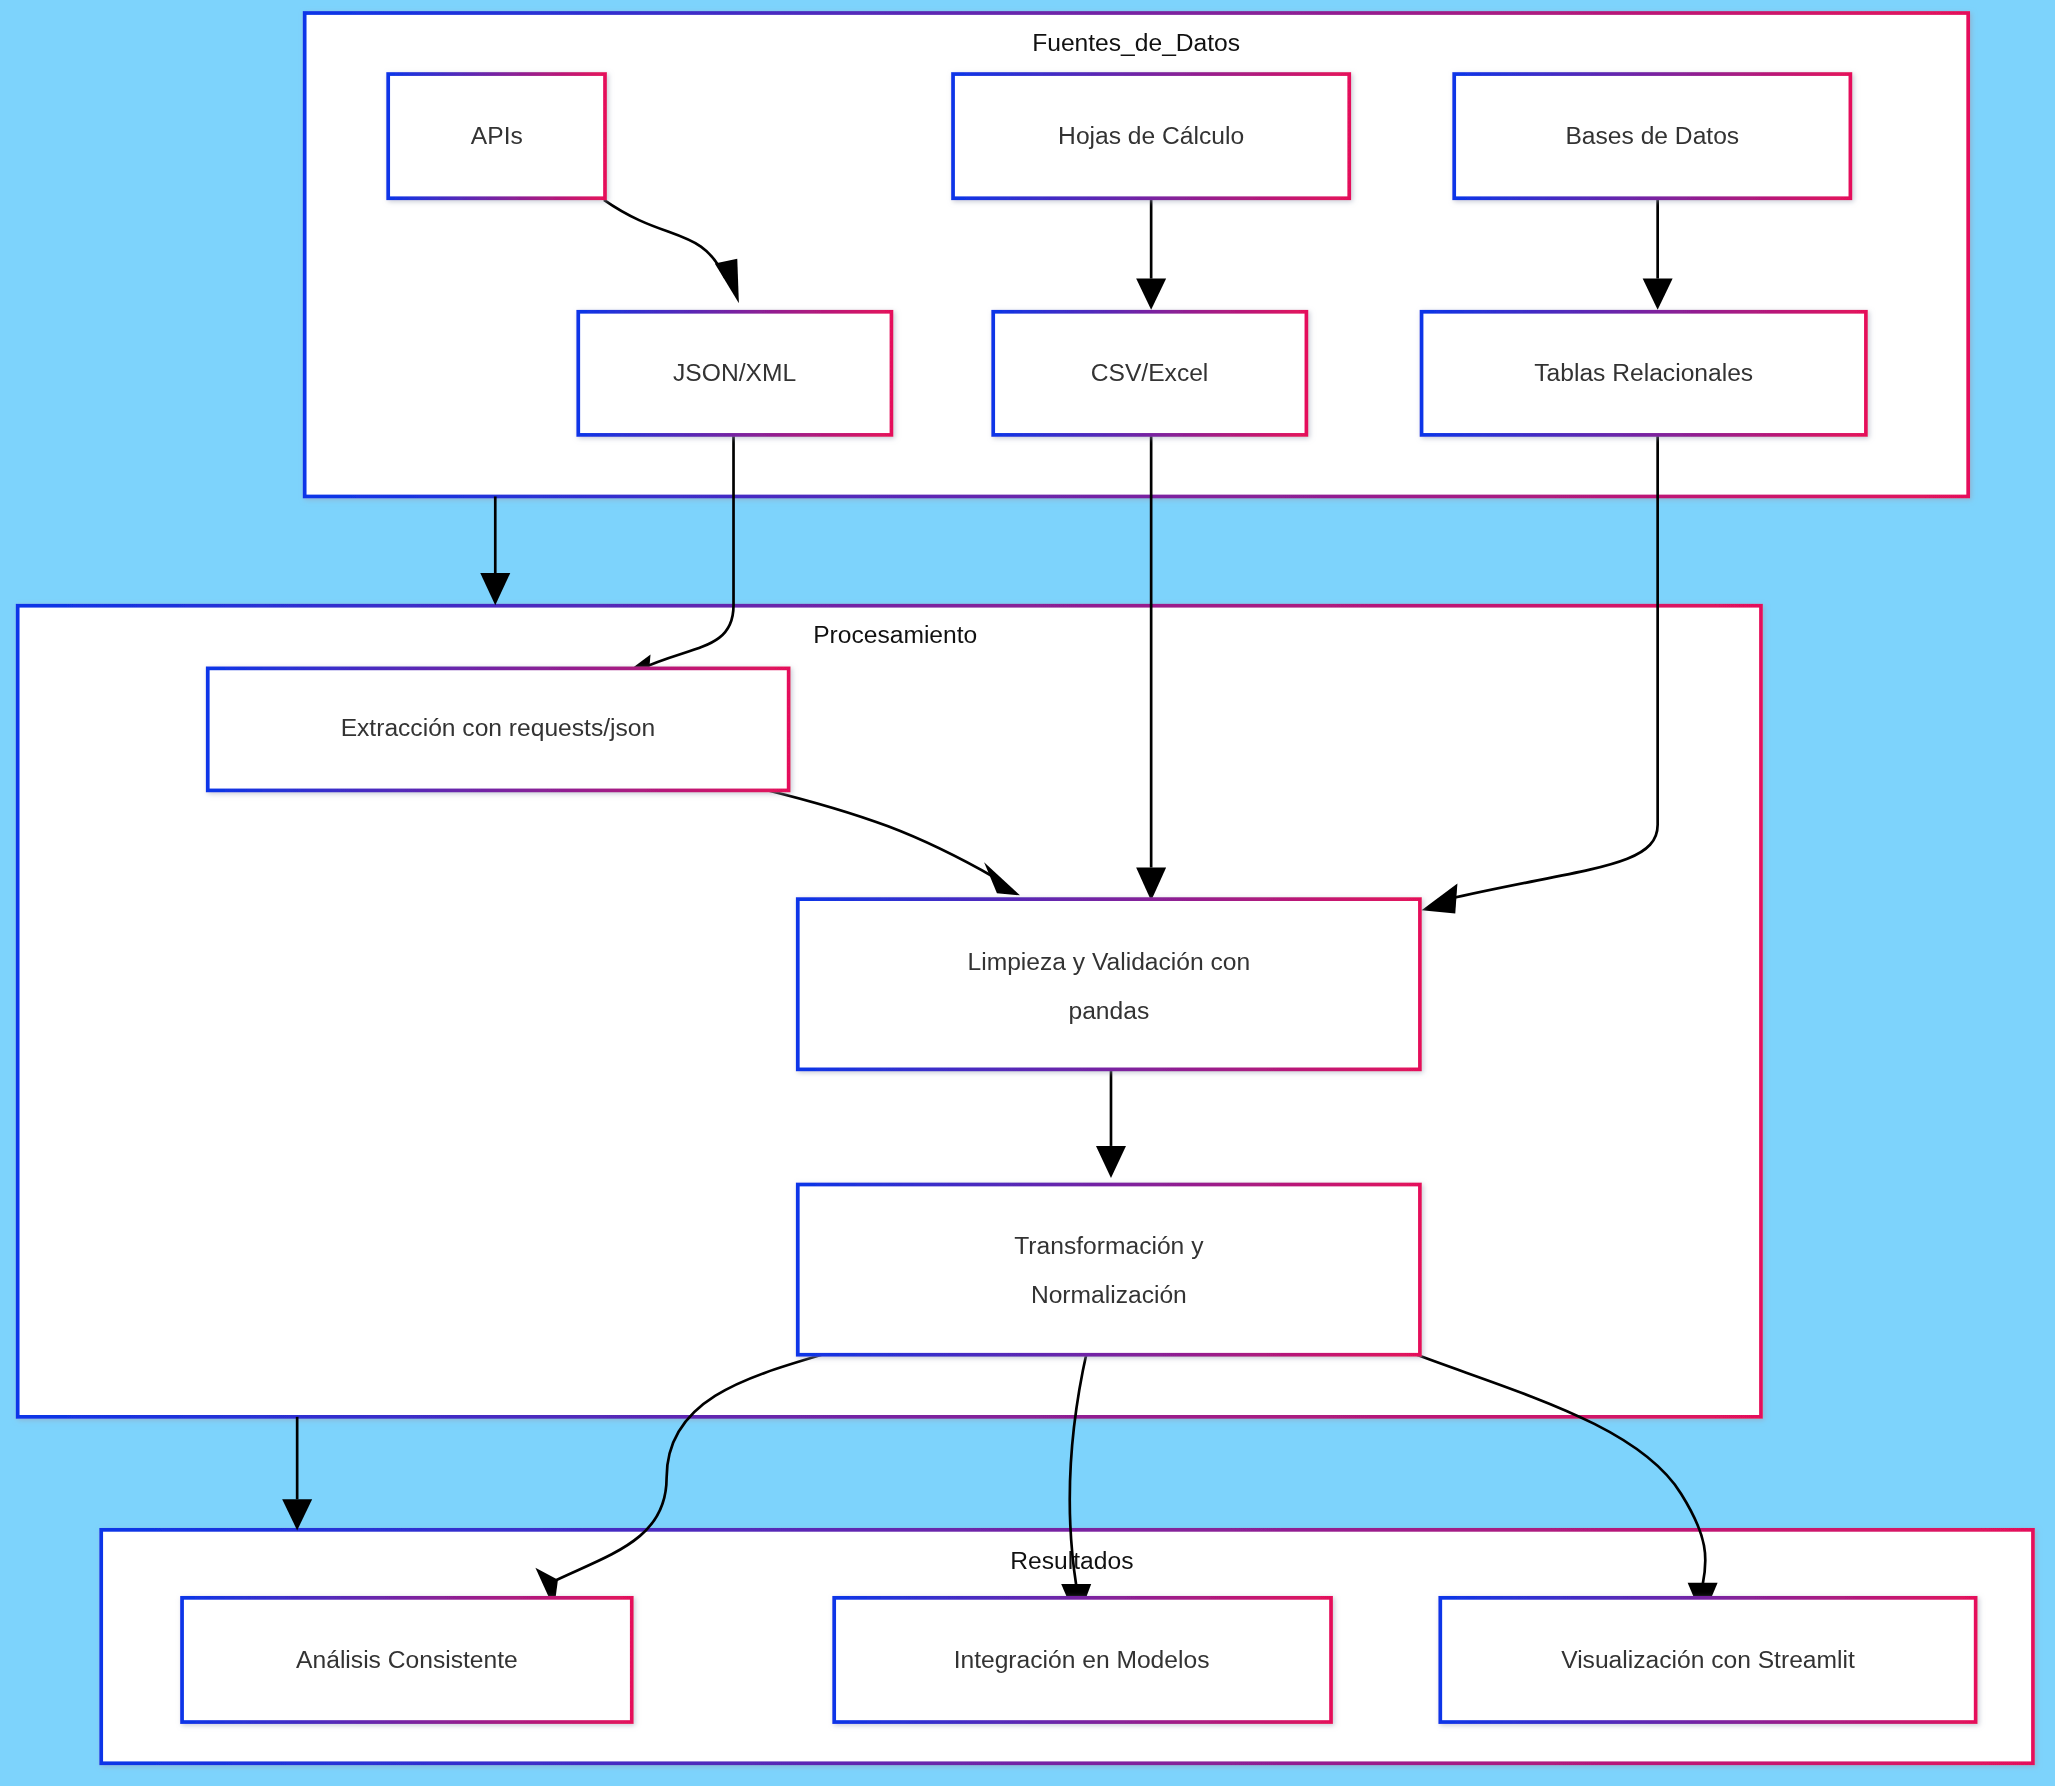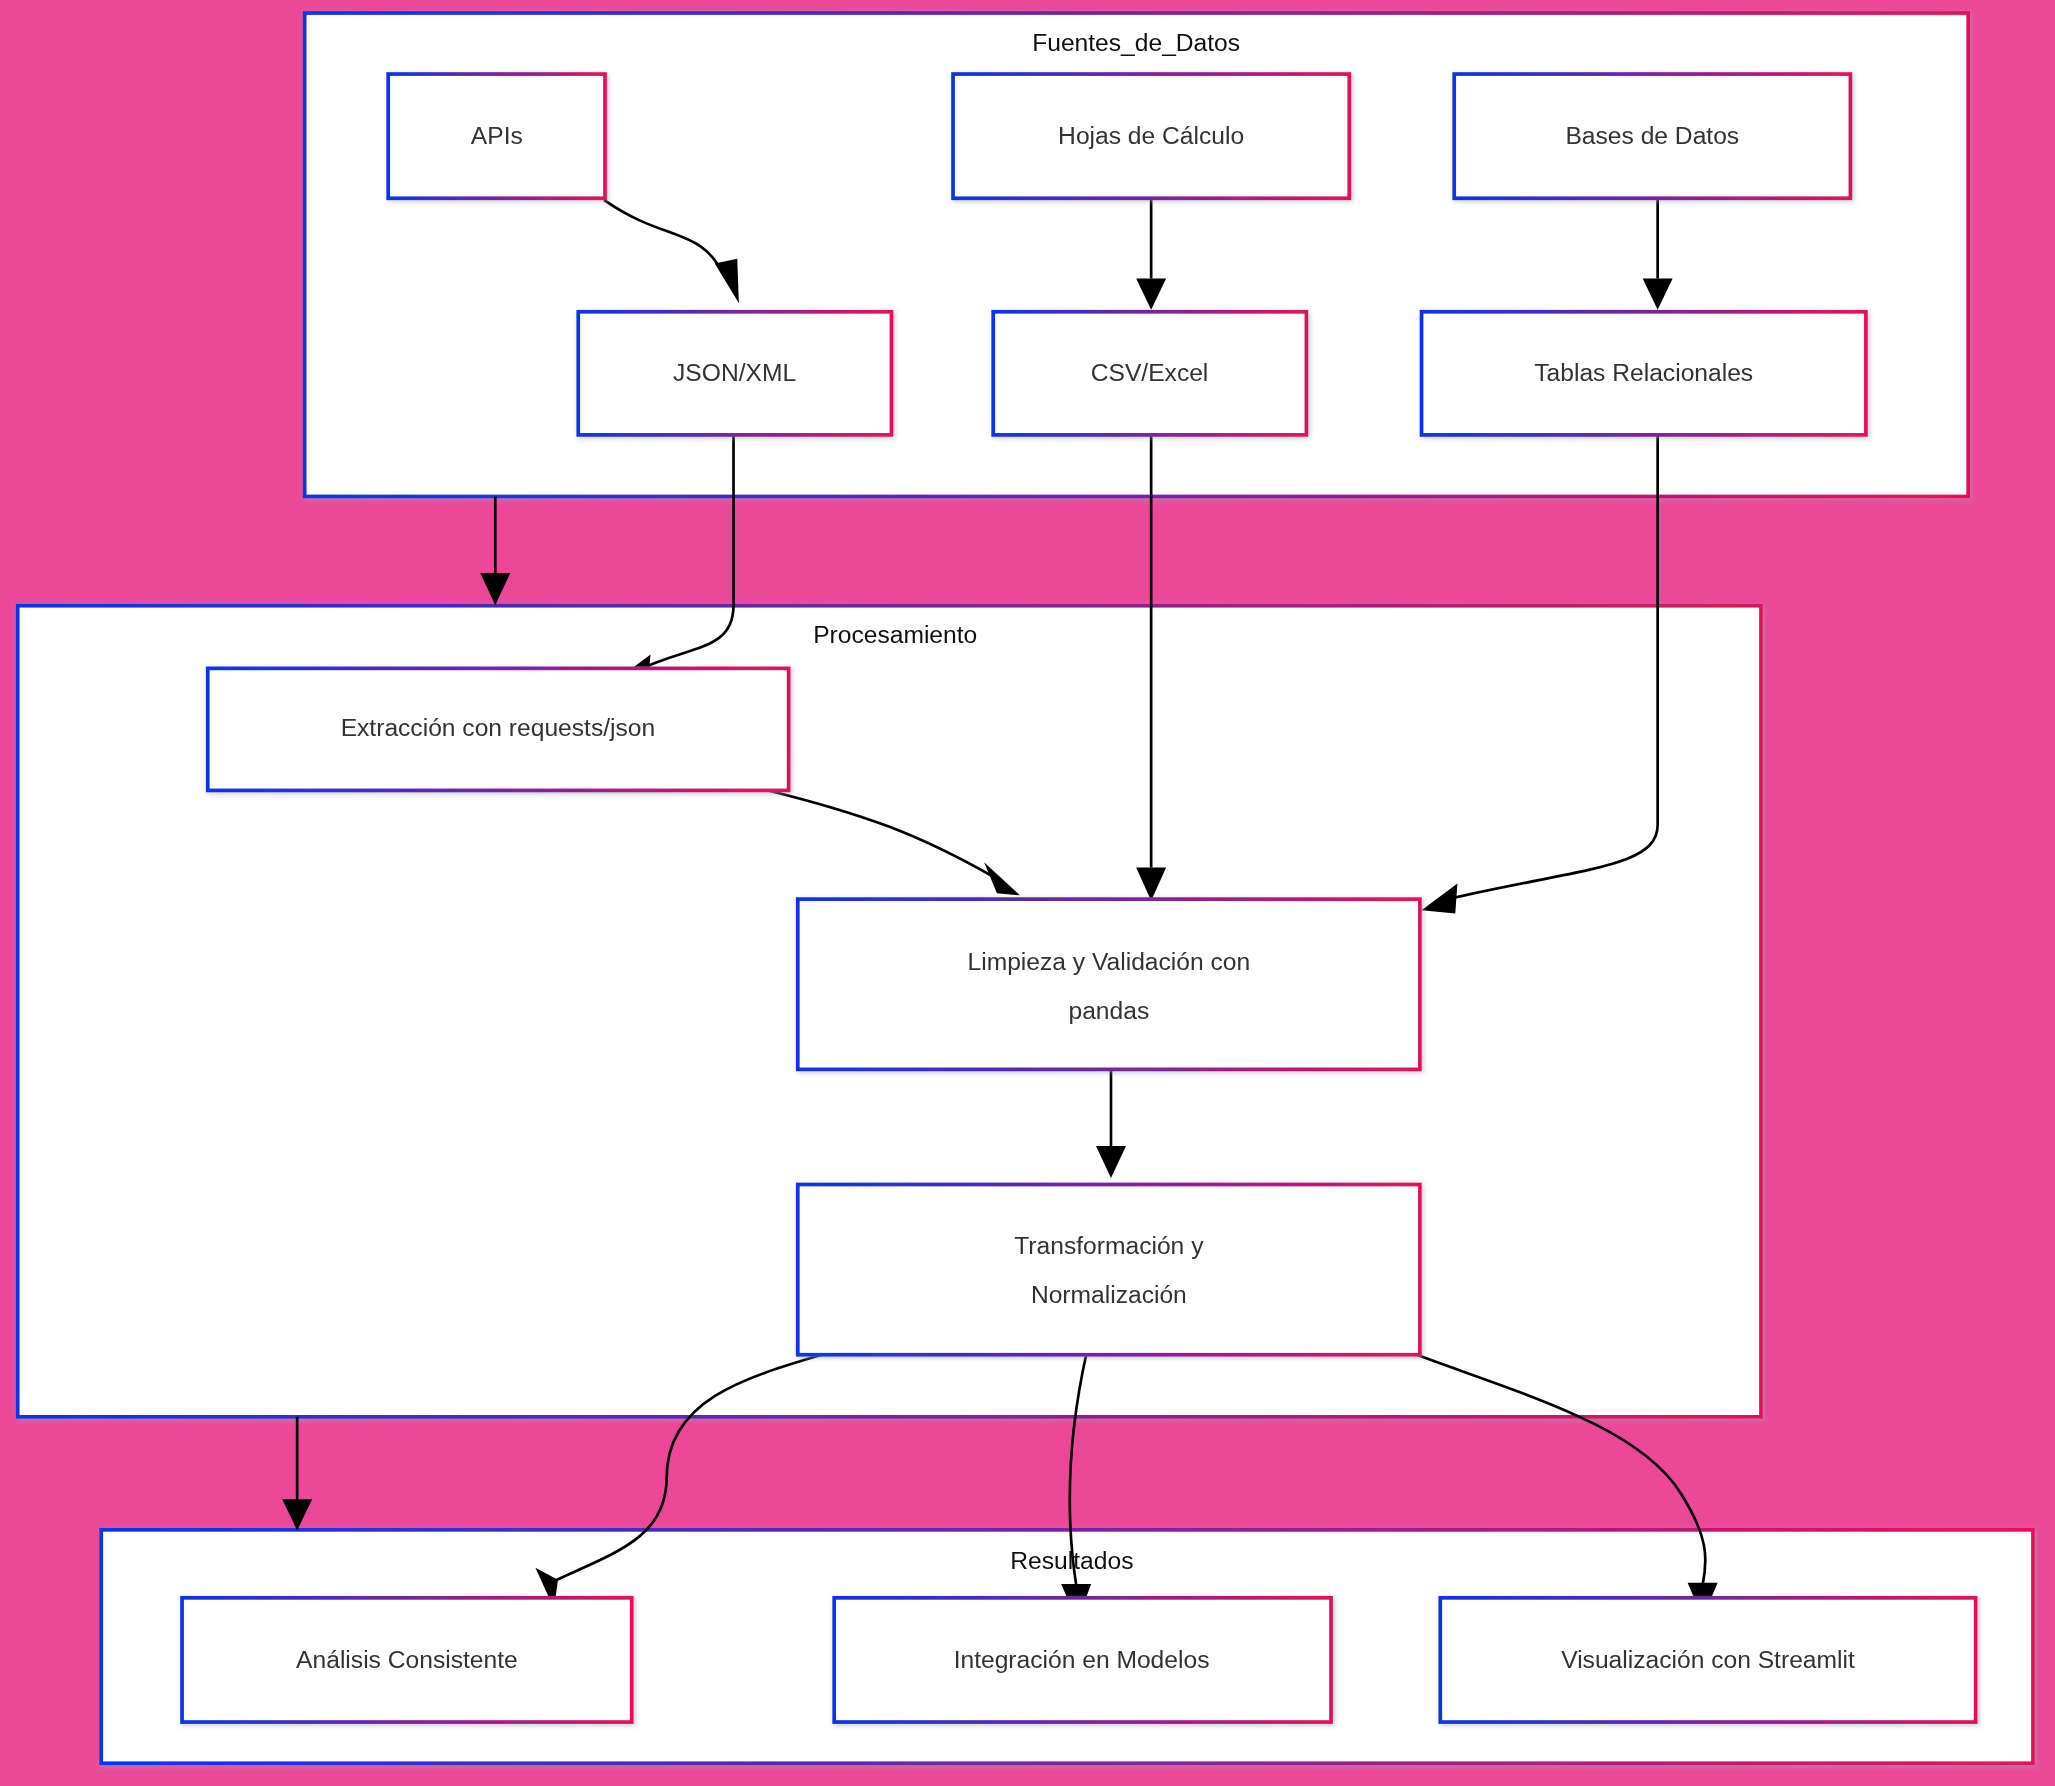--- a/index.html
+++ b/index.html
@@ -4,21 +4,21 @@
 <style>
   html, body {
     margin: 0;
     padding: 0;
     background: #ffffff;
   }
   #stage {
     position: relative;
     width: 2056px;
     height: 1787px;
-    background: #ec4899;
+    background: #7dd3fc;
     font-family: "Liberation Sans", sans-serif;
     overflow: hidden;
   }
   #diagram-svg {
     position: absolute;
     left: 0;
     top: 0;
     width: 2056px;
     height: 1787px;
     display: block;

